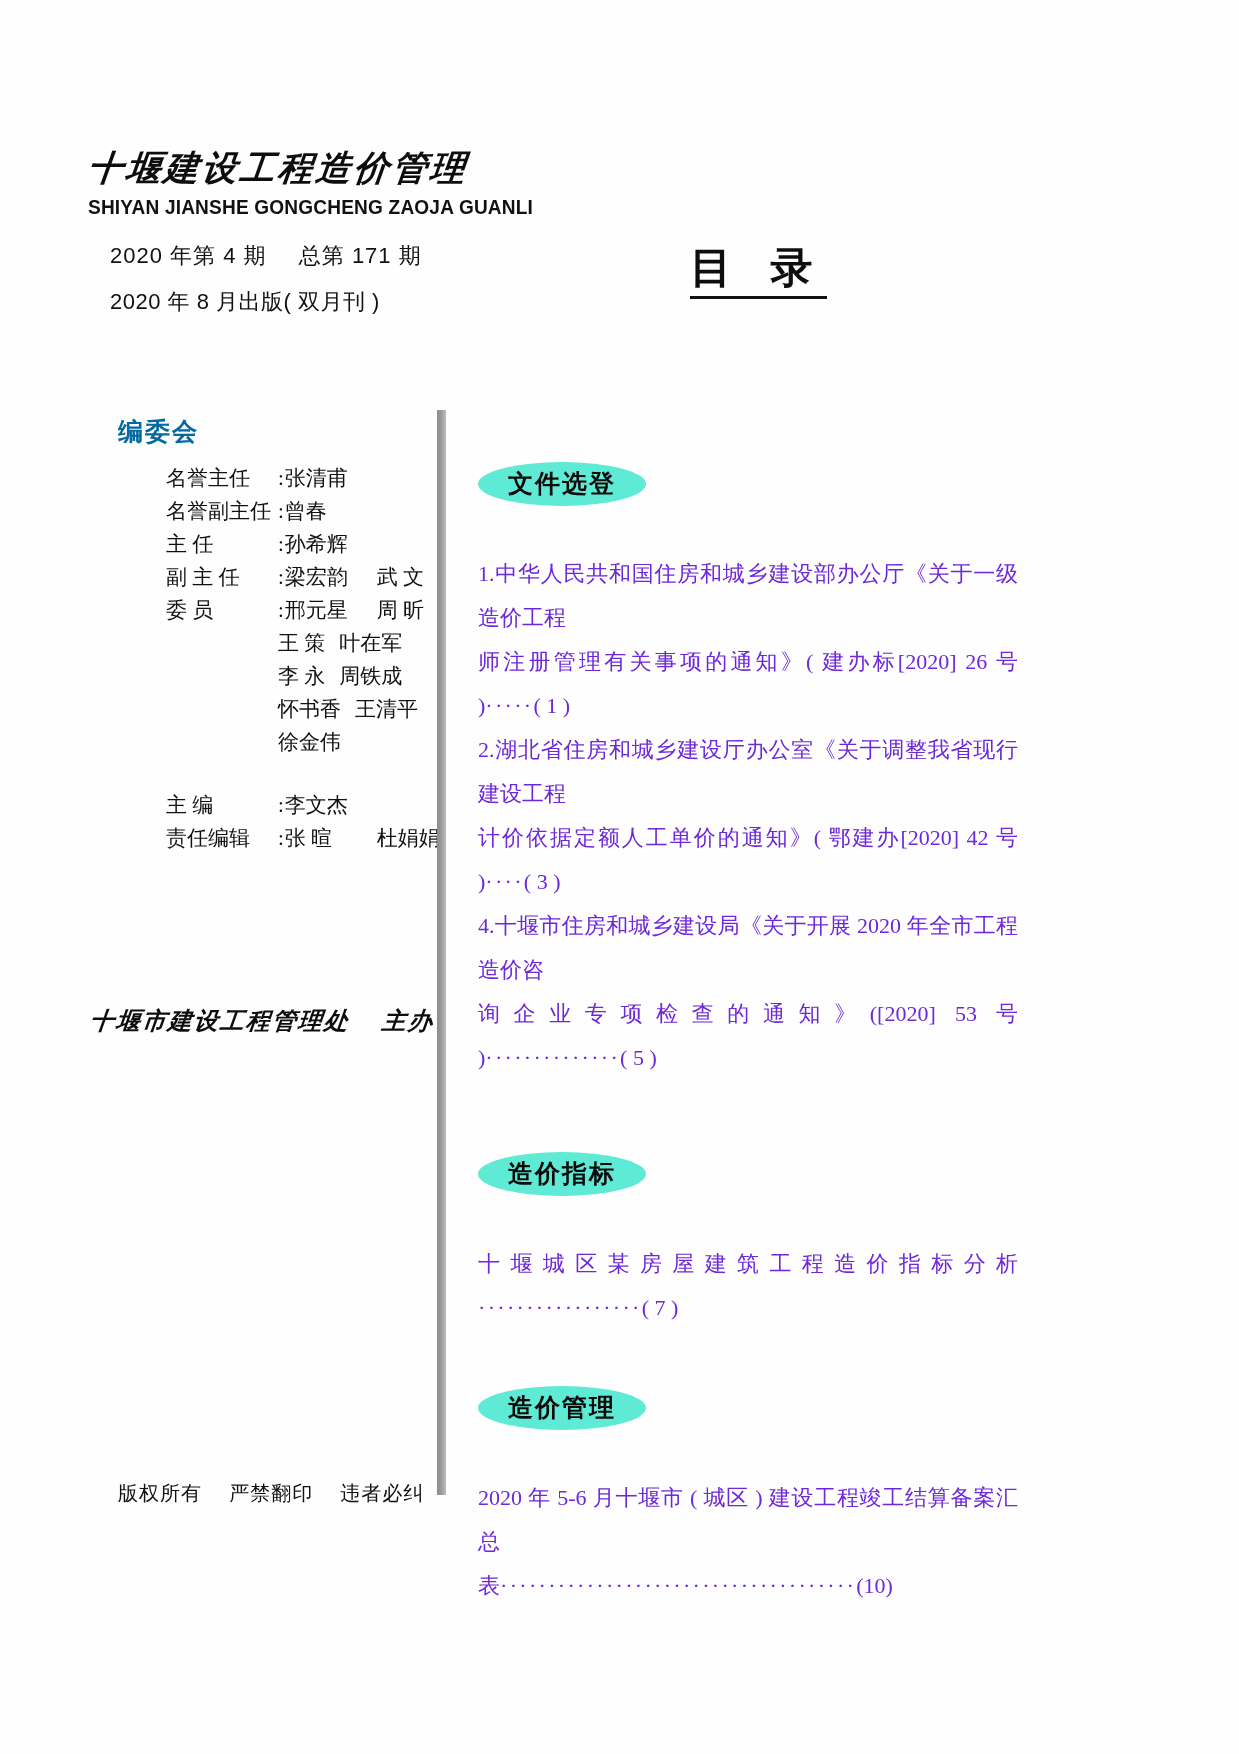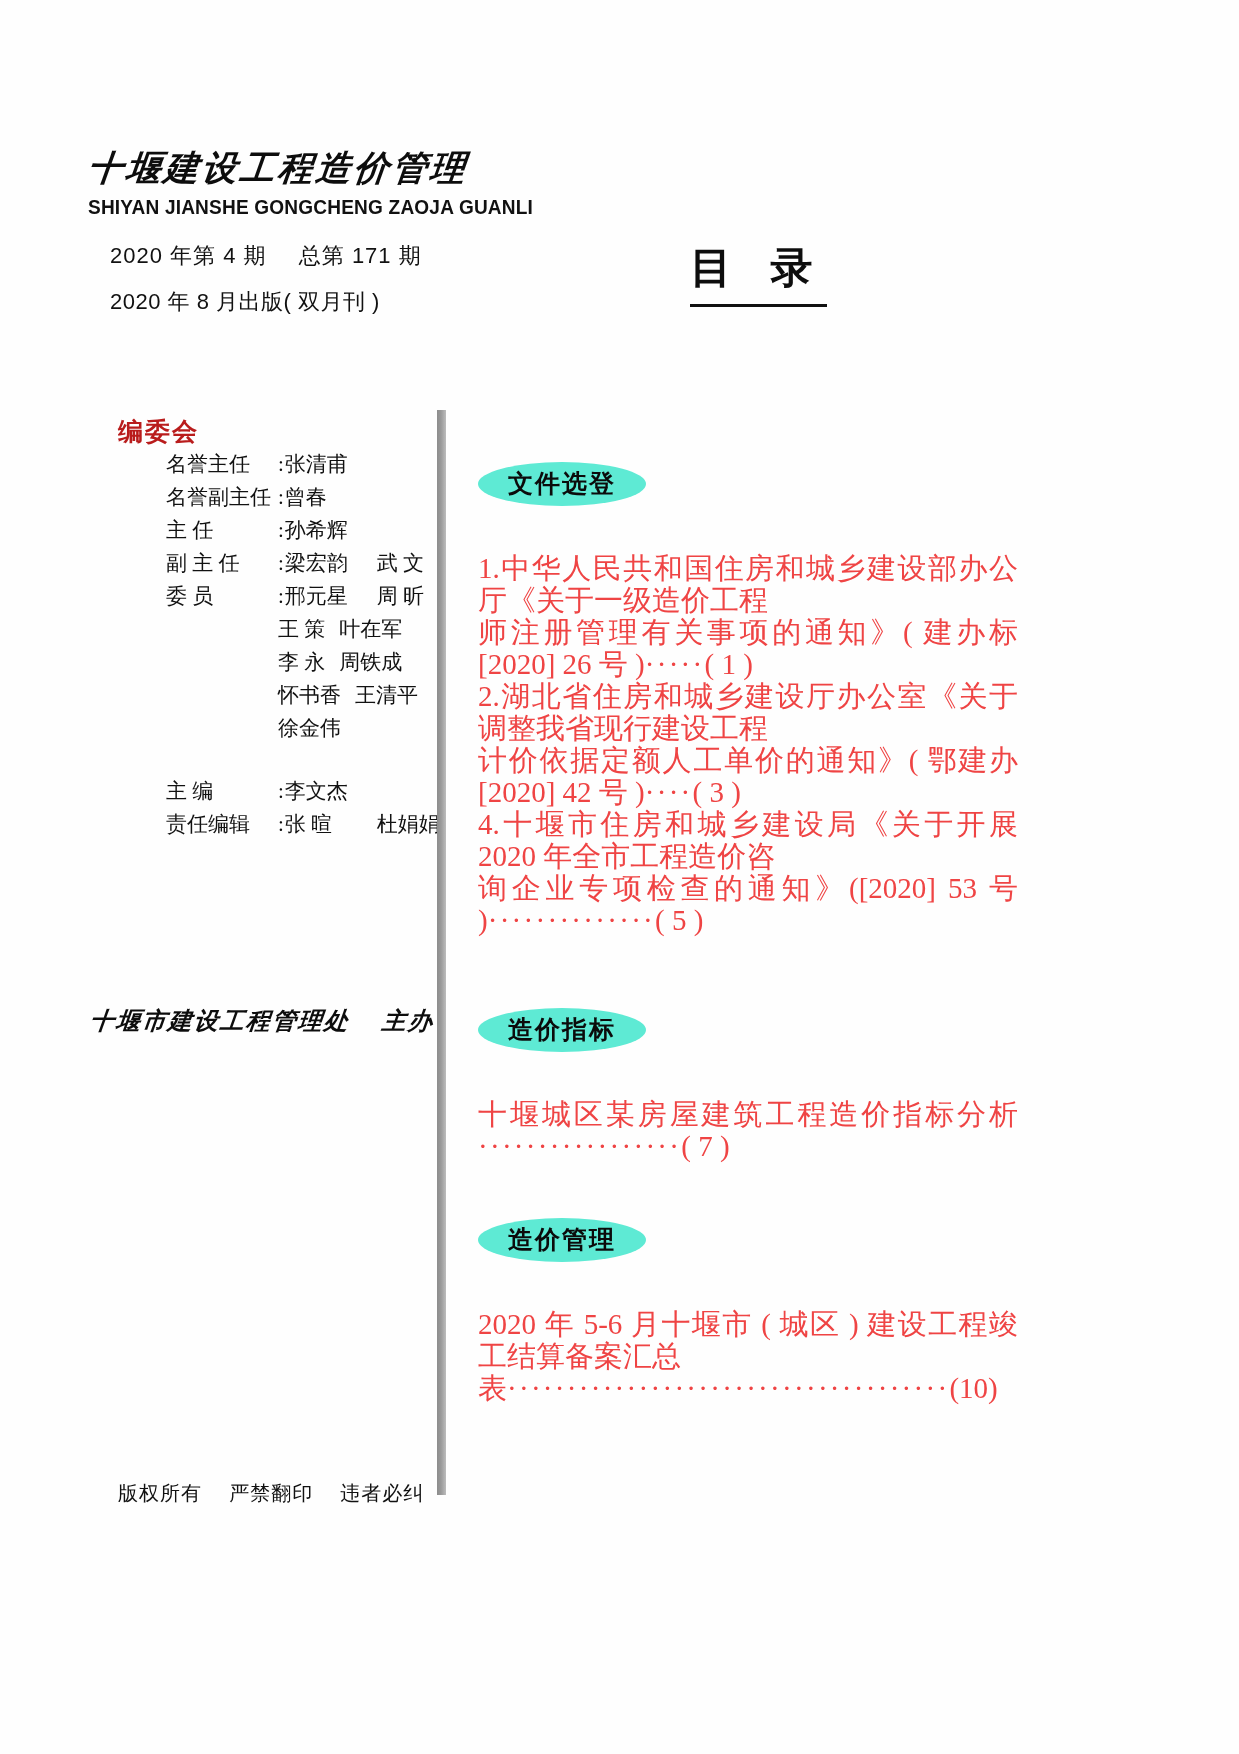--- a/index.html
+++ b/index.html
@@ -79,22 +79,23 @@
   .board {
     position: absolute;
     left: 118px;
     top: 415px;
     width: 330px;
   }
   .board-title {
     font-family: "Liberation Sans", sans-serif;
     font-size: 25px;
     font-weight: 700;
-    color: #b91c1c;
+    color: #0369a1;
     letter-spacing: 2px;
+    margin-bottom: 14px;
   }
   .board-rows {
     margin-left: 48px;
   }
   .brow {
     display: flex;
     align-items: baseline;
     font-size: 21px;
     line-height: 33px;
     color: #111111;
@@ -162,21 +163,21 @@
   
   .toc-head {
     position: absolute;
     left: 690px;
     top: 244px;
     font-family: "Liberation Serif", "DejaVu Serif", serif;
     font-size: 42px;
     font-weight: 700;
     letter-spacing: 14px;
     color: #0d0d0d;
-    padding-bottom: 12px;
+    padding-bottom: 4px;
     border-bottom: 3px solid #111111;
     line-height: 1.15;
   }
 
   .toc {
     position: absolute;
     left: 478px;
     top: 462px;
     width: 540px;
   }
@@ -194,23 +195,23 @@
     line-height: 1.0;
   }
 
   .sec-block { margin-bottom: 0; }
 
   .entries {
     margin-top: 46px;
   }
 
   .entry {
-    font-size: 29px;
-    line-height: 32px;
-    color: #ef4444;
+    font-size: 22px;
+    line-height: 44px;
+    color: #6d28d9;
     text-align: justify;
     margin-bottom: 0px;
   }
   .entry .ln2 { display: block; }
 
   .dots {
     letter-spacing: 2.3px;
   }
 
   .pg { white-space: nowrap; }

